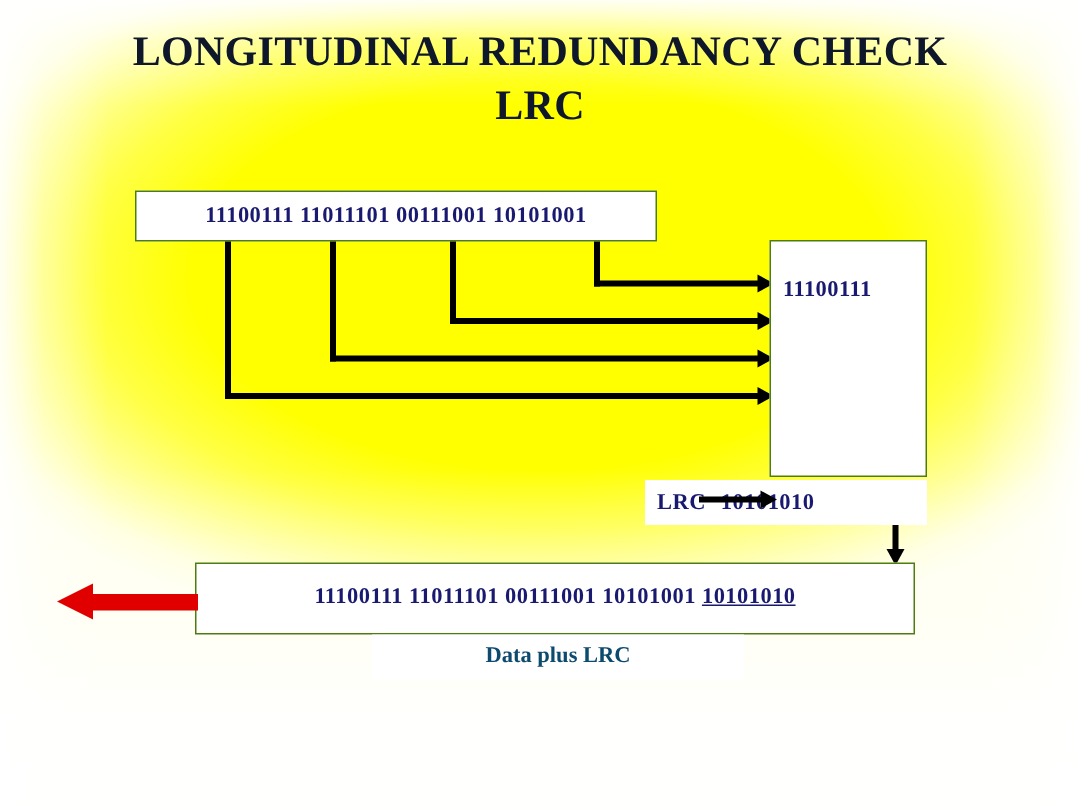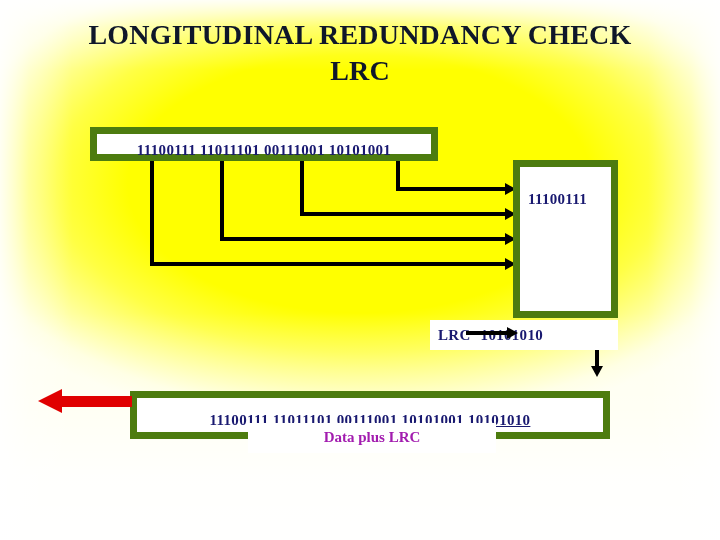--- a/index.html
+++ b/index.html
@@ -64,21 +64,21 @@
     font-weight: bold;
     line-height: 36px;
     letter-spacing: 0.2px;
     white-space: pre-line;
   }
 
   
   .databox {
     position: absolute;
     background: #ffffff;
-    border: 7px solid #4d7c0f;
+    border: 1px solid #4d7c0f;
     box-sizing: border-box;
     color: #191970;
     font-size: 15px;
     font-weight: bold;
   }
 
   #top-data-box {
     left: 90px;
     top: 127px;
     width: 348px;
@@ -121,36 +121,35 @@
   }
 
   #bottom-data-box {
     left: 130px;
     top: 375px;
     width: 480px;
     height: 48px;
     line-height: 44px;
     text-align: center;
     letter-spacing: 0.3px;
-    margin-top: 16px;
   }
   #bottom-data-box .lrc-part {
     text-decoration: underline;
   }
 
   #caption-band {
     position: absolute;
     left: 248px;
     top: 423px;
     width: 248px;
     height: 30px;
     background: #ffffff;
     text-align: center;
     line-height: 29px;
-    color: #a21caf;
+    color: #0c4a6e;
     font-size: 15px;
     font-weight: bold;
   }
 
   
   .seg {
     position: absolute;
     background: #000000;
   }
   .seg-v { width: 4px; }

